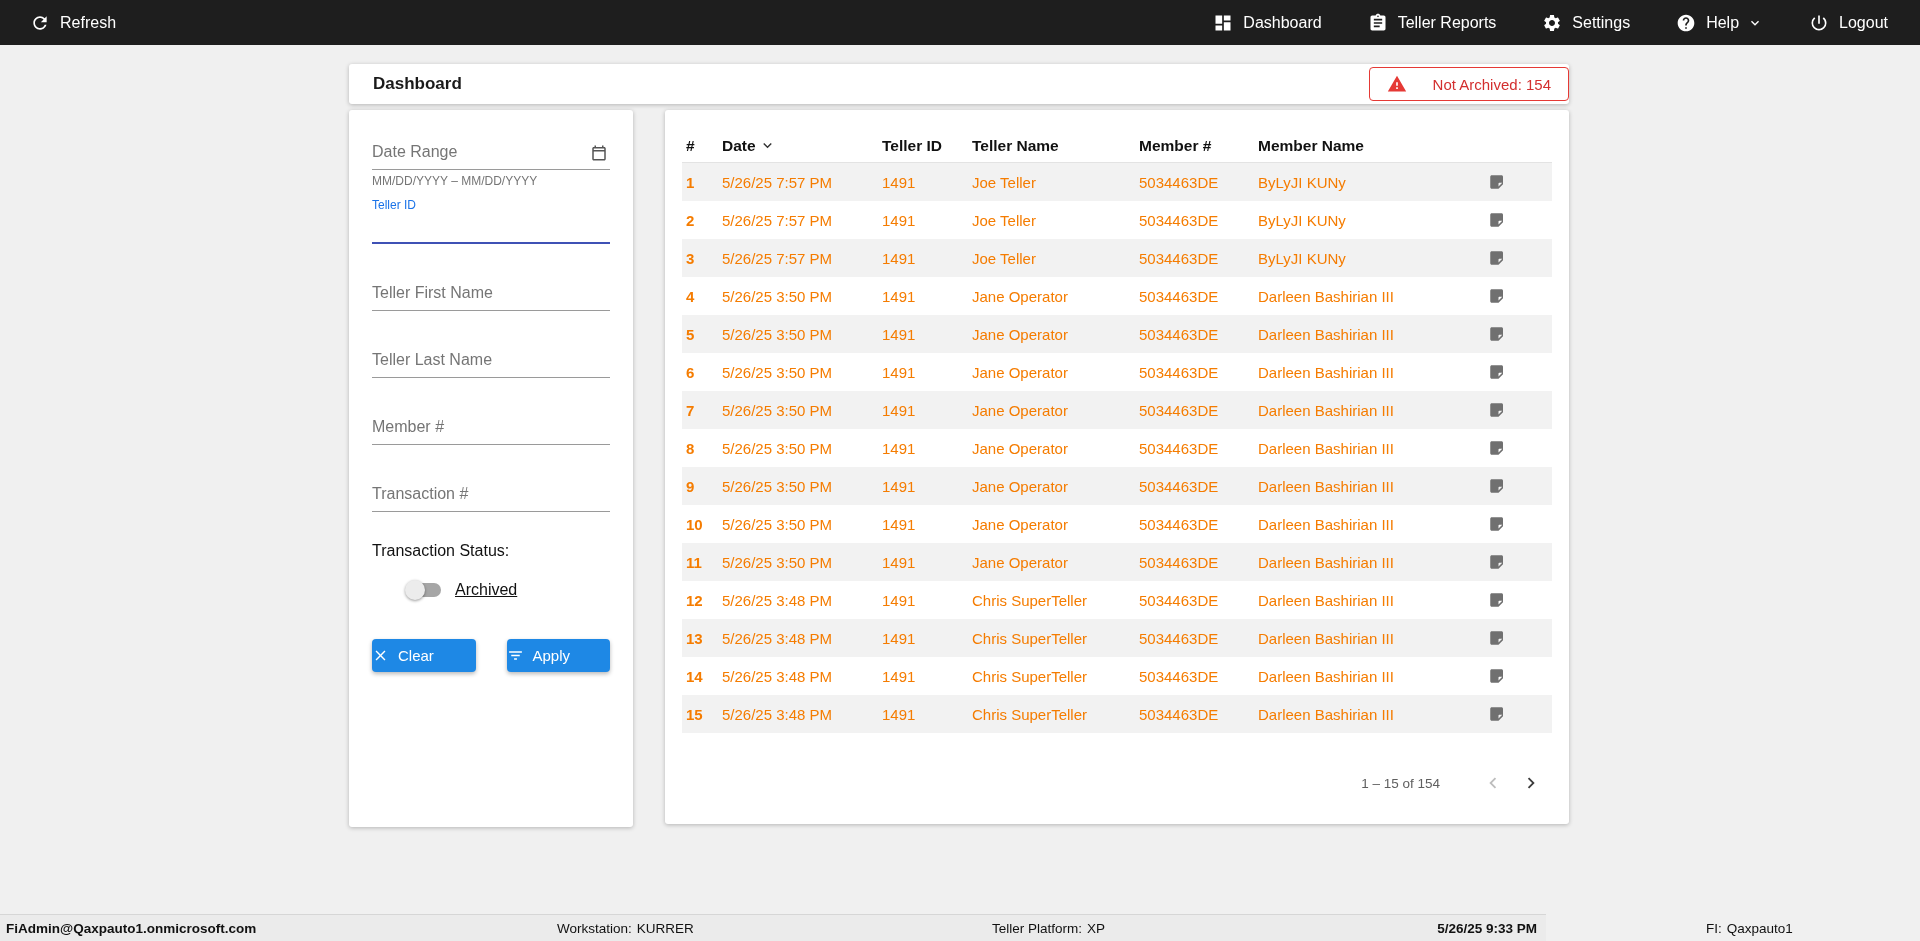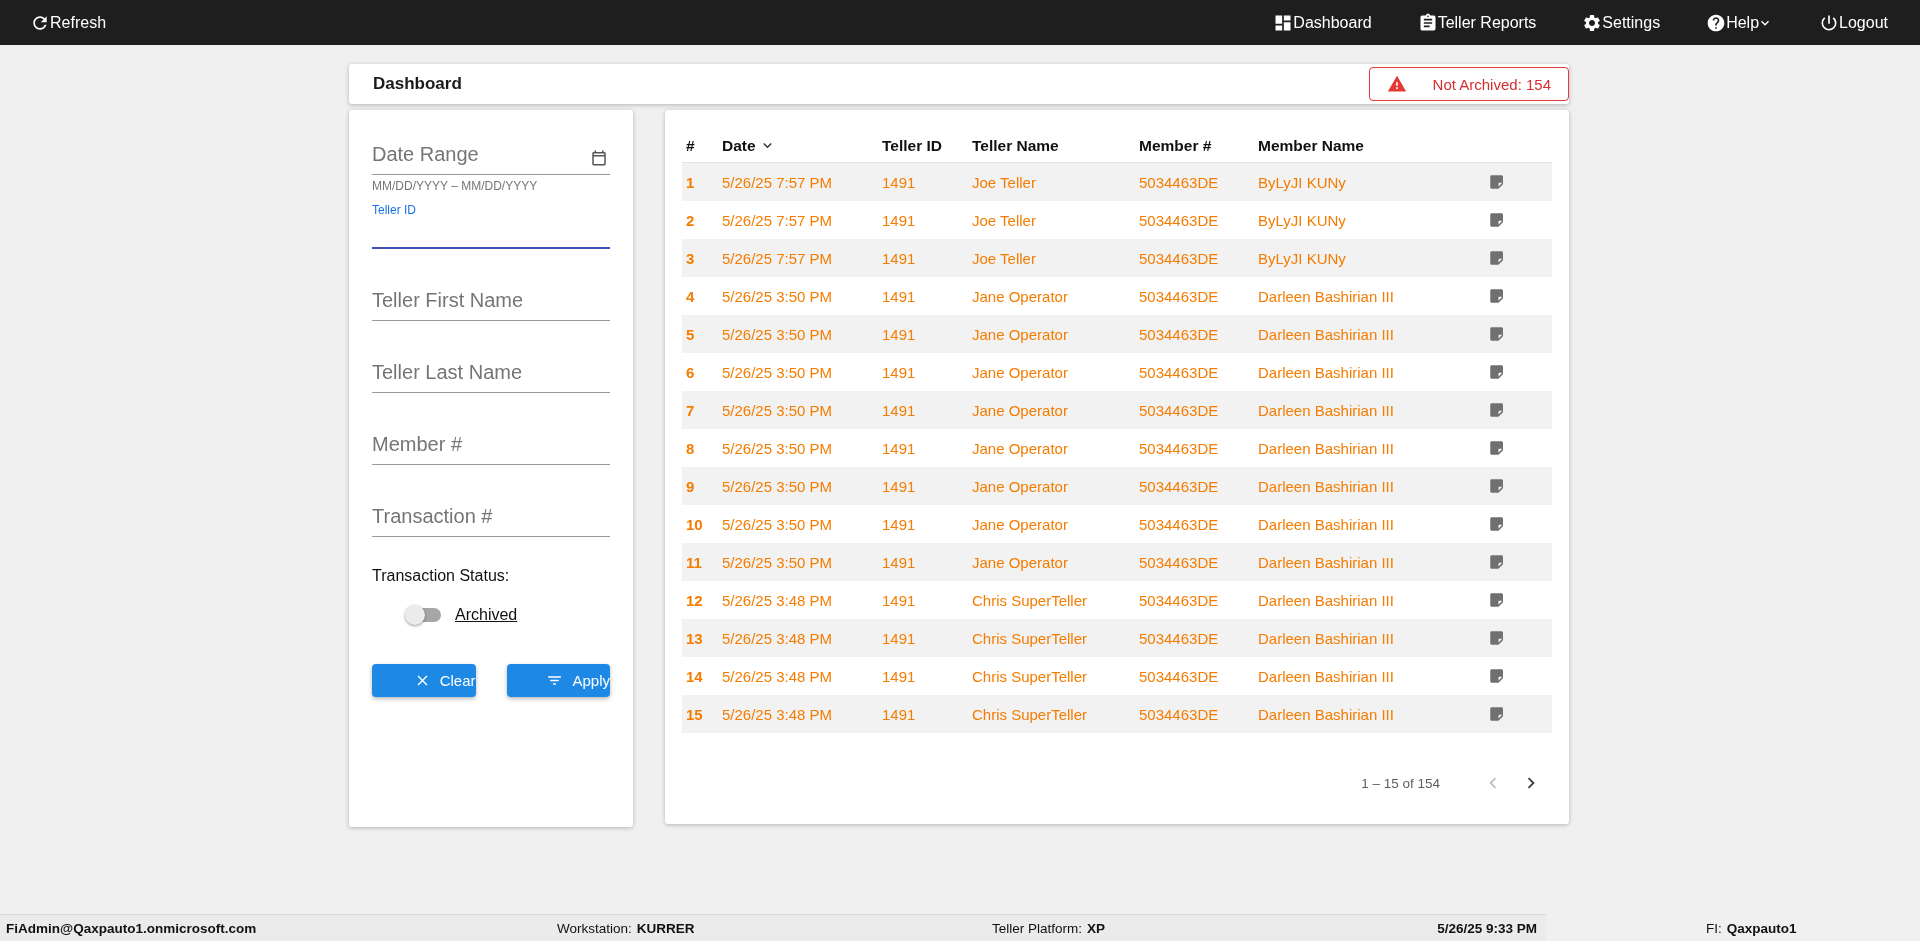--- a/index.html
+++ b/index.html
@@ -3,21 +3,21 @@
 <meta charset="utf-8">
 <style>
   * { margin:0; padding:0; box-sizing:border-box; }
   html,body { width:1920px; height:941px; overflow:hidden;
               font-family:"Liberation Sans", sans-serif; background:#f0f0f0; }
 
   
   .topbar { position:absolute; left:0; top:0; width:1920px; height:45px;
             background:var(--topbar-bg,#1e1e1e); color:#fff; display:flex;
             align-items:center; padding:0 32px 0 30px; font-size:16px; }
-  .topbar-item { display:flex; align-items:center; gap:0; cursor:pointer; white-space:nowrap; }
+  .topbar-item { display:flex; align-items:center; gap:10px; cursor:pointer; white-space:nowrap; }
   .topbar-nav { margin-left:auto; display:flex; align-items:center; gap:46px; }
   .ticon { width:20px; height:20px; fill:#fff; display:block; }
   .tchev { width:16px; height:16px; fill:#fff; margin-left:-2px; }
 
   
   .content { position:absolute; left:349px; top:64px; width:1220px; }
   .card { background:#fff; border-radius:3px; box-shadow:0 1px 4px rgba(0,0,0,.25); }
 
   .header-card { height:40px; display:flex; align-items:center; padding-left:24px; position:relative; }
   .page-title { font-size:17px; font-weight:bold; color:#1a1a1a; }
@@ -26,21 +26,21 @@
            display:flex; align-items:center; gap:26px; padding:0 17px;
            color:var(--alert-red,#d32f2f); font-size:15px; cursor:pointer; }
   .warn-icon { width:20px; height:20px; fill:#e53935; }
 
   .main-row { display:flex; gap:32px; margin-top:6px; }
 
   
   .filter-card { width:284px; height:717px; padding:26px 23px; flex-shrink:0; }
   .field { position:relative; }
   .field input { width:100%; border:none; outline:none; background:transparent;
-                 border-bottom:1px solid #9a9a9a; font-size:20px; color:#0f172a;
+                 border-bottom:1px solid #9a9a9a; font-size:16px; color:#0f172a;
                  padding:7px 0 8px; font-family:"Liberation Sans",sans-serif; }
   .field input::placeholder { color:#757575; opacity:1; }
   .date-field input { padding-right:26px; }
   .cal-icon { position:absolute; right:2px; bottom:8px; width:18px; height:18px; fill:#555; cursor:pointer; }
   .hint { font-size:12px; color:#757575; margin-top:4px; }
   .floating-label { display:block; font-size:12px; color:var(--label-blue,#1a73e8); margin-top:10px; }
   .teller-id-field input { border-bottom:2px solid var(--focus-blue,#3f51b5); height:32px; }
   .plain-field { margin-top:33px; }
   .status-label { margin-top:30px; font-size:16px; color:#111; }
   .toggle-list { margin-top:12px; }
@@ -48,21 +48,21 @@
   .switch { position:relative; width:37px; height:20px; flex-shrink:0; }
   .switch .track { position:absolute; left:1px; top:3px; width:35px; height:14px; border-radius:7px; background:#a6a6a6; }
   .switch .thumb { position:absolute; top:0; left:0; width:20px; height:20px; border-radius:50%;
                    background:#ececec; box-shadow:0 1px 3px rgba(0,0,0,.4); }
   .toggle-row.on .track { background:#9faee6; }
   .toggle-row.on .thumb { left:17px; background:var(--toggle-blue,#3d5bd3); }
   .toggle-label { font-size:16px; color:#111;text-decoration:underline; }
   .btn-row { margin-top:32px; display:flex; gap:31px; padding-left:0; }
   .btn { width:104px; height:33px; background:var(--primary-blue,#1e88e5); color:#fff;
          border:none; border-radius:4px; font-size:15px; font-family:"Liberation Sans",sans-serif;
-         display:flex; align-items:center; justify-content:flex-end; gap:9px; cursor:pointer;
+         display:flex; align-items:center; justify-content:flex-start; gap:9px; cursor:pointer;
          box-shadow:0 2px 4px rgba(0,0,0,.28); }
   .bicon { width:17px; height:17px; fill:#fff; }
 
   
   .table-card { flex:1; height:714px; padding:19px 17px 0; }
   .thead, .trow { display:flex; align-items:center; padding-left:4px; }
   .thead { height:34px; font-size:15.5px; font-weight:bold; color:#111; border-bottom:1px solid #e3e3e3; }
   .col { flex-shrink:0; white-space:nowrap; overflow:hidden; }
   .c-num   { width:36px; }
   .c-date  { width:160px; display:flex; align-items:center; gap:3px; }
@@ -86,21 +86,21 @@
 
   
   .statusbar { position:absolute; left:0; bottom:0; width:1546px; height:27px;
                background:#ebebeb; border-top:1px solid #d6d6d6; font-size:13.5px; color:#111; }
   .sb-item { position:absolute; top:50%; transform:translateY(-50%); display:flex; gap:5px; white-space:nowrap; }
   .sb-user { left:6px; font-weight:bold; }
   .sb-workstation { left:557px; }
   .sb-platform { left:992px; }
   .sb-fi { left:1706px; }
   .sb-time { right:9px; font-weight:bold; }
-  .sb-item b { font-weight:bold; }
+  .sb-item b { font-weight:normal; }
 </style>
 </head>
 <body>
 
 <div class="topbar">
   <div class="topbar-item">
     <svg class="ticon" viewBox="0 0 24 24">
         <path d="M17.65 6.35C16.2 4.9 14.21 4 12 4c-4.42 0-7.99 3.58-7.99 8s3.57 8 7.99 8c3.73 0 6.84-2.55 7.73-6h-2.08c-.82 2.33-3.04 4-5.65 4-3.31 0-6-2.69-6-6s2.69-6 6-6c1.66 0 3.14.69 4.22 1.78L13 11h7V4l-2.35 2.35z"></path>
       </svg>
     <span>Refresh</span>

